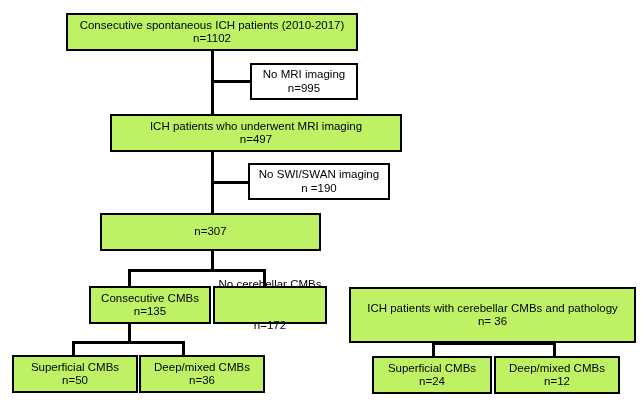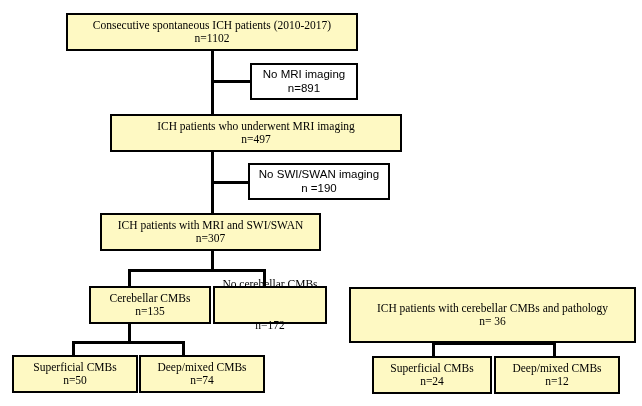--- a/index.html
+++ b/index.html
@@ -31,21 +31,21 @@
     z-index: 5;
   }
   .box .line1 {
     display: block;
     white-space: nowrap;
   }
   .box .line2 {
     display: block;
     white-space: nowrap;
   }
-  .fill-gray { background: #fef9c3; font-family: Liberation Serif, serif; }
+  .fill-gray { background: #bef264; }
   .fill-white { background: #ffffff; }
 
   .connector {
     position: absolute;
     background: #000000;
     z-index: 1;
   }
   .v { width: 3px; }
   .h { height: 3px; }
 </style>
@@ -78,61 +78,60 @@
   <div class="connector v" style="left:432px; top:342px; height:15px;"></div>
   <div class="connector v" style="left:553px; top:342px; height:15px;"></div>
 
   <div class="box fill-gray" style="left:66px; top:13px; width:292px; height:38px; font-size:11.5px;">
     <span class="line1">Consecutive spontaneous ICH patients (2010-2017)</span>
     <span class="line2">n=1102</span>
   </div>
 
   <div class="box fill-white" style="left:250px; top:63px; width:108px; height:37px; font-size:11.5px;">
     <span class="line1">No MRI imaging</span>
-    <span class="line2">n=891</span>
+    <span class="line2">n=995</span>
   </div>
 
   <div class="box fill-gray" style="left:66px; top:114px; width:292px; height:38px; font-size:11.5px;margin-left:44px;">
     <span class="line1">ICH patients who underwent MRI imaging</span>
     <span class="line2">n=497</span>
   </div>
 
   <div class="box fill-white" style="left:248px; top:163px; width:142px; height:37px; font-size:11.5px;">
     <span class="line1">No SWI/SWAN imaging</span>
     <span class="line2">n =190</span>
   </div>
 
   <div class="box fill-gray" style="left:100px; top:213px; width:221px; height:38px; font-size:11.5px;">
-    <span class="line1">ICH patients with MRI and SWI/SWAN</span>
     <span class="line2">n=307</span>
   </div>
 
   <div class="box fill-gray" style="left:89px; top:286px; width:122px; height:38px; font-size:11.5px;">
-    <span class="line1">Cerebellar CMBs</span>
+    <span class="line1">Consecutive CMBs</span>
     <span class="line2">n=135</span>
   </div>
 
   <div class="box fill-gray" style="left:213px; top:286px; width:114px; height:38px; font-size:11.5px;gap:28px;">
     <span class="line1">No cerebellar CMBs</span>
     <span class="line2">n=172</span>
   </div>
 
   <div class="box fill-gray" style="left:349px; top:287px; width:287px; height:56px; font-size:11.5px;">
     <span class="line1">ICH patients with cerebellar CMBs and pathology</span>
     <span class="line2">n= 36</span>
   </div>
 
   <div class="box fill-gray" style="left:12px; top:355px; width:126px; height:38px; font-size:11.5px;">
     <span class="line1">Superficial CMBs</span>
     <span class="line2">n=50</span>
   </div>
 
   <div class="box fill-gray" style="left:139px; top:355px; width:126px; height:38px; font-size:11.5px;">
     <span class="line1">Deep/mixed CMBs</span>
-    <span class="line2">n=74</span>
+    <span class="line2">n=36</span>
   </div>
 
   <div class="box fill-gray" style="left:372px; top:356px; width:120px; height:38px; font-size:11.5px;">
     <span class="line1">Superficial CMBs</span>
     <span class="line2">n=24</span>
   </div>
 
   <div class="box fill-gray" style="left:494px; top:356px; width:126px; height:38px; font-size:11.5px;">
     <span class="line1">Deep/mixed CMBs</span>
     <span class="line2">n=12</span>

